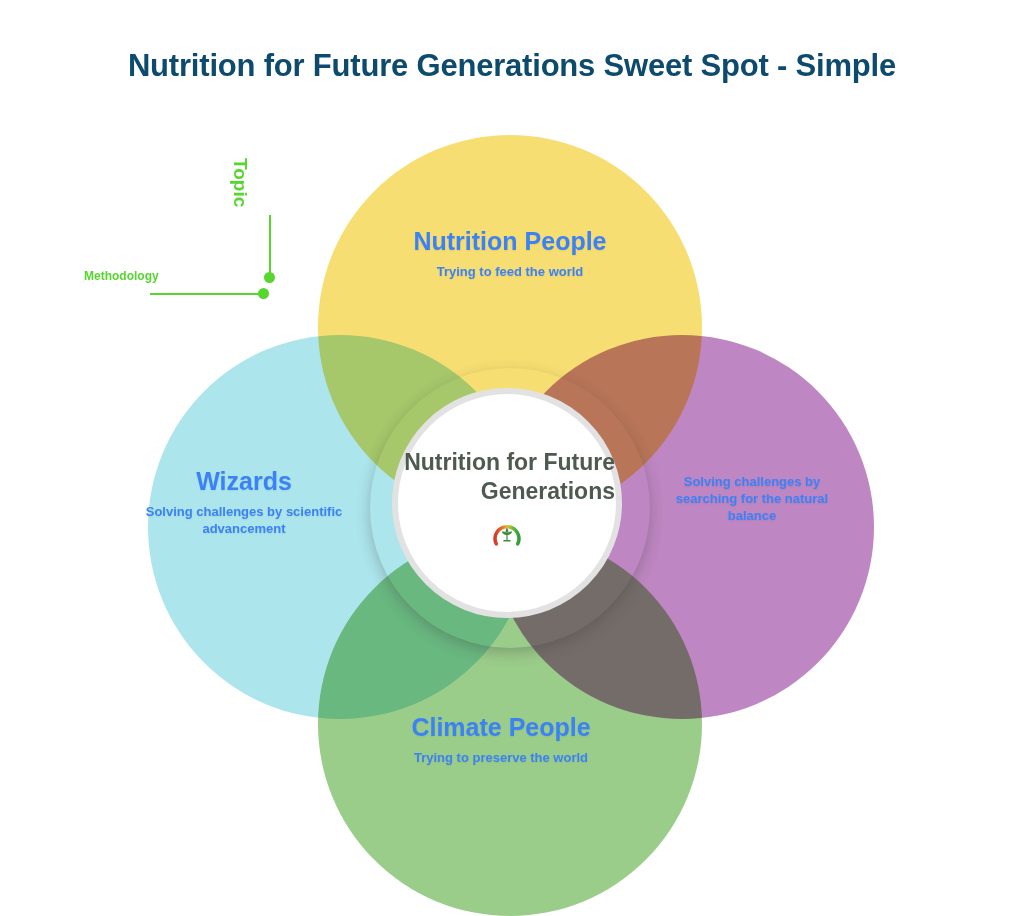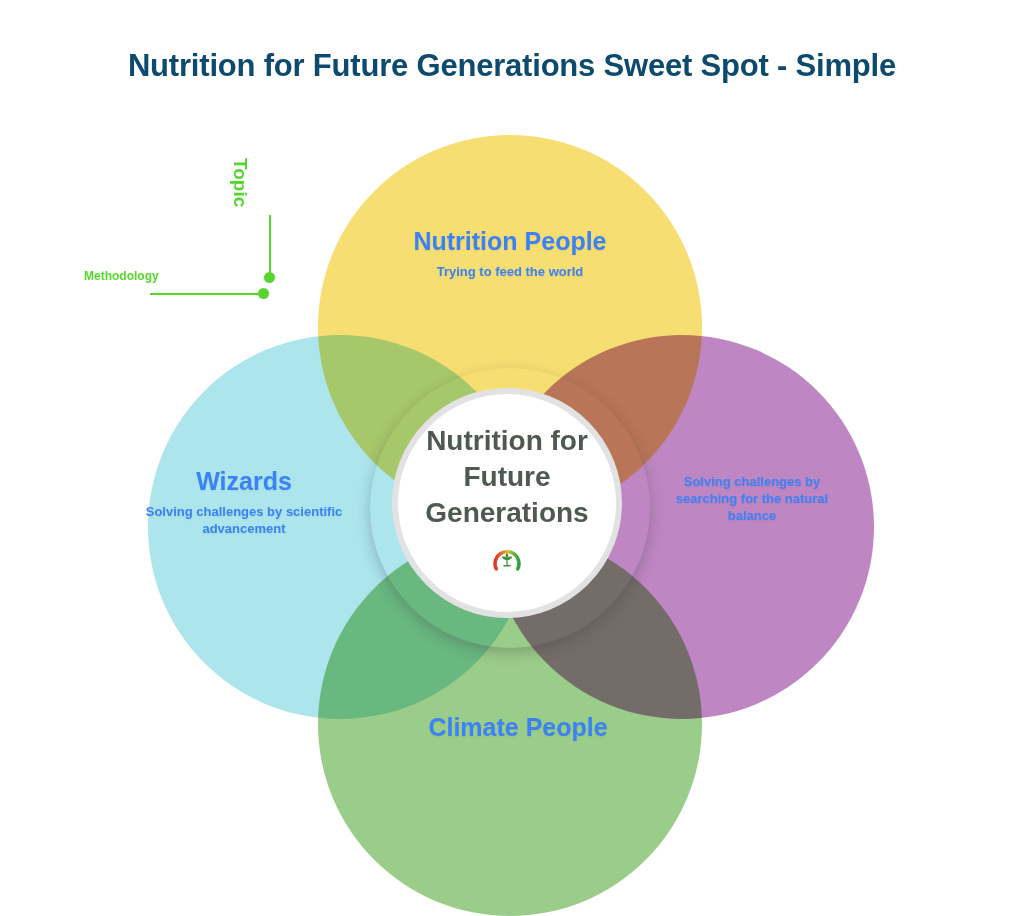--- a/index.html
+++ b/index.html
@@ -101,21 +101,21 @@
     line-height: 1.3;
     margin-top: 8px;
     text-shadow: 0 1px 2px rgba(0,0,0,0.07);
   }
   #label-top {
     left: 335px;
     top: 226px;
     width: 350px;
   }
   #label-bottom {
-    left: 343px;
+    left: 326px;
     top: 712px;
     width: 350px;
   }
   #label-left {
     left: 144px;
     top: 466px;
     width: 200px;
   }
   #label-right {
     left: 652px;
@@ -153,24 +153,24 @@
     border-radius: 50%;
     background: #ffffff;
     border: 6px solid #e2e2e2;
     box-sizing: border-box;
     display: flex;
     flex-direction: column;
     align-items: center;
     justify-content: center;
   }
   #center-title {
-    font-size: 28px;
+    font-size: 23px;
     font-weight: bold;
     color: #4e5a50;
-    text-align: center;
+    text-align: right;
     line-height: 1.28;
     width: 216px;
     margin-top: -6px;
   }
   #center-logo {
     margin-top: 12px;
     width: 34px;
     height: 34px;
   }
 
@@ -247,20 +247,21 @@
     <div class="lbl-title">Wizards</div>
     <div class="lbl-sub">Solving challenges by scientific advancement</div>
   </div>
 
   <div class="petal-label" id="label-right">
     <div class="lbl-sub">Solving challenges by searching for the natural balance</div>
   </div>
 
   <div class="petal-label" id="label-bottom">
     <div class="lbl-title">Climate People</div>
+    <div class="lbl-sub">Trying to preserve the world</div>
   </div>
 
   <div id="center-hub">
     <div id="center-shadow-ring"></div>
     <div id="center-disc">
       <div id="center-title">Nutrition for Future Generations</div>
       <div id="center-logo">
         <svg viewBox="0 0 40 40" width="34" height="34" aria-hidden="true">
           <defs>
             <linearGradient id="gaugeGrad" x1="0" y1="0" x2="1" y2="0">

